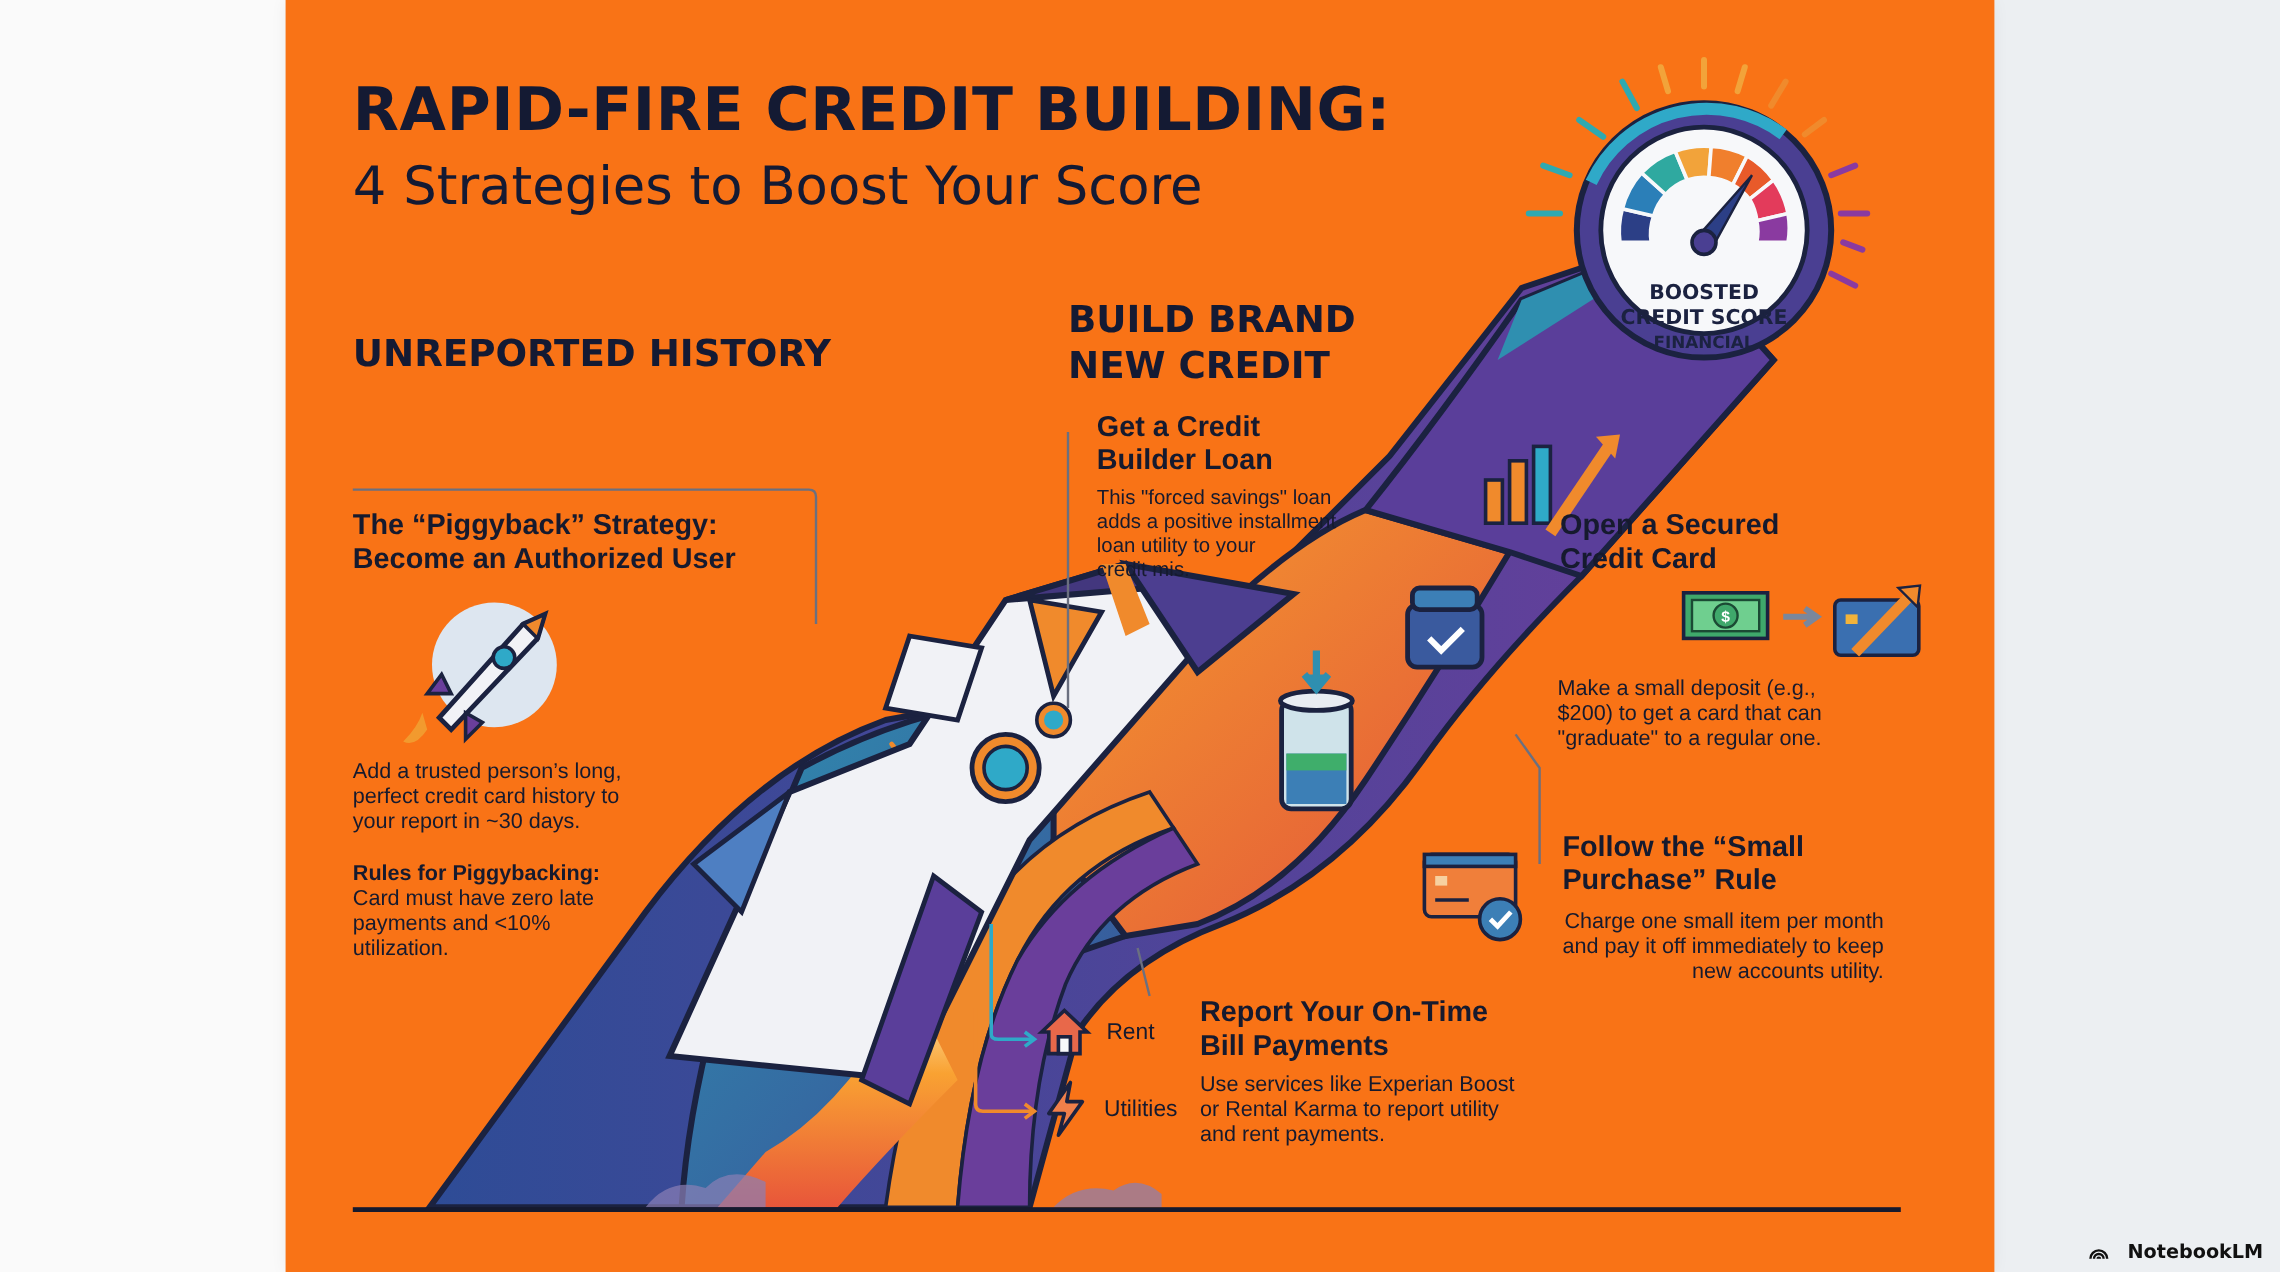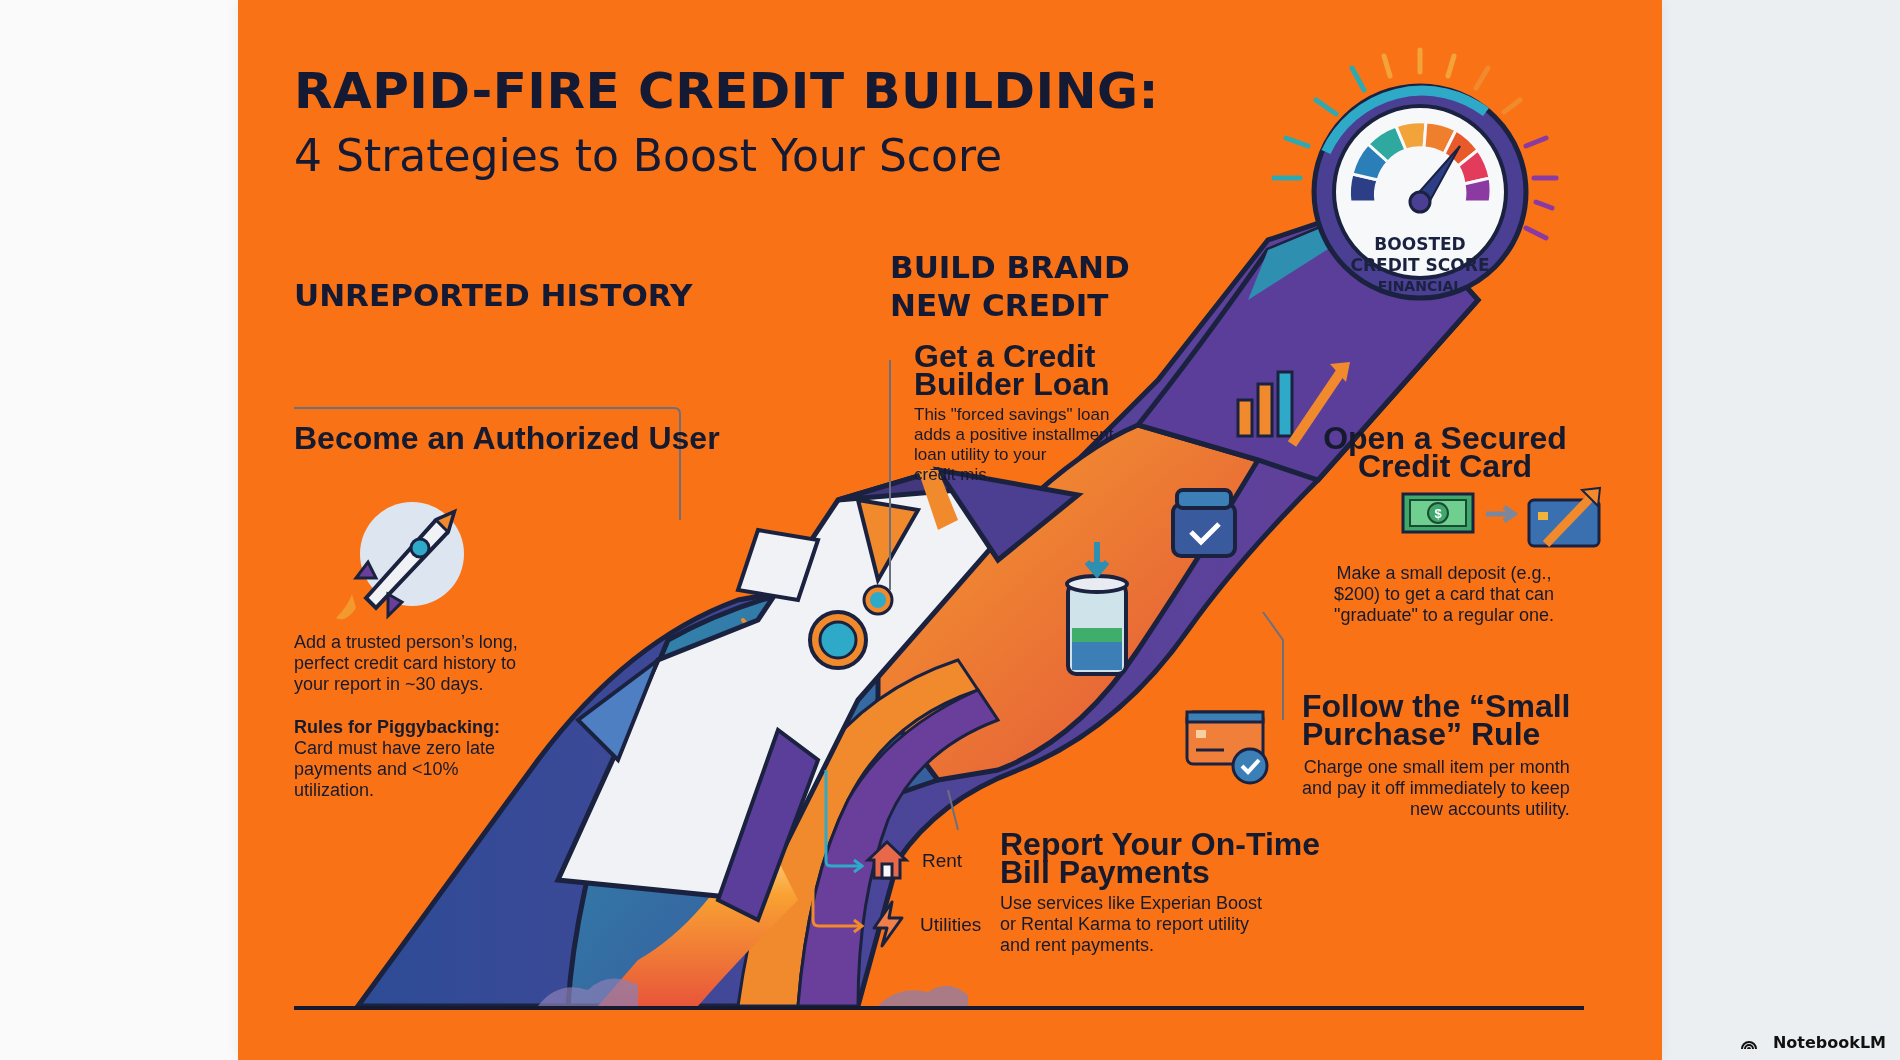--- a/index.html
+++ b/index.html
@@ -29,30 +29,30 @@
     font-family: "DejaVu Sans", sans-serif; font-weight: 400;
     font-size: 44px; color: #141a33; white-space: nowrap;
   }
   .section-heading {
     font-family: "DejaVu Sans", sans-serif; font-weight: 700;
     font-size: 31px; line-height: 38px; color: #141a33;
     text-transform: uppercase;
   }
   .h-item {
     font-family: "Liberation Sans", sans-serif; font-weight: 700;
-    font-size: 32px; line-height: 28px; color: #161a2e;
+    font-size: 24px; line-height: 28px; color: #161a2e;
   }
   .p-item {
     font-family: "Liberation Sans", sans-serif; font-weight: 400;
     font-size: 18px; line-height: 21px; color: #161a2e;
   }
   .label-sm {
     font-family: "Liberation Sans", sans-serif; font-size: 19px; color: #161a2e;
   }
-  .right { text-align: center; }
+  .right { text-align: left; }
   .brand {
     position: absolute; right: 14px; bottom: 8px;
     font-family: "DejaVu Sans", sans-serif; font-weight: 700; font-size: 16px; color: #111;
     display: flex; align-items: center; gap: 15px;
   }
   svg { display: block; }
 </style>
 </head>
 <body>
 
@@ -171,20 +171,21 @@
     <path d="M110 22 L128 14 L122 34 Z" fill="#f08a2c" stroke="#1b2240" stroke-width="3"></path>
     <circle cx="94" cy="50" r="9" fill="#2fa9c8" stroke="#1b2240" stroke-width="3"></circle>
     <path d="M50 80 L30 80 L42 64 Z M62 96 L62 118 L76 104 Z" fill="#6a3e9b" stroke="#1b2240" stroke-width="3"></path>
   </svg>
 
   <div class="abs section-heading" style="left:56px;top:276px;">
     <div>UNREPORTED HISTORY</div>
   </div>
 
   <div class="abs h-item" style="left:56px;top:424px;">
+    <div>The “Piggyback” Strategy:</div>
     <div>Become an Authorized User</div>
   </div>
 
   <div class="abs p-item" style="left:56px;top:632px;">
     <div>Add a trusted person’s long,</div>
     <div>perfect credit card history to</div>
     <div>your report in ~30 days.</div>
   </div>
 
   <div class="abs p-item" style="left:56px;top:717px;">

